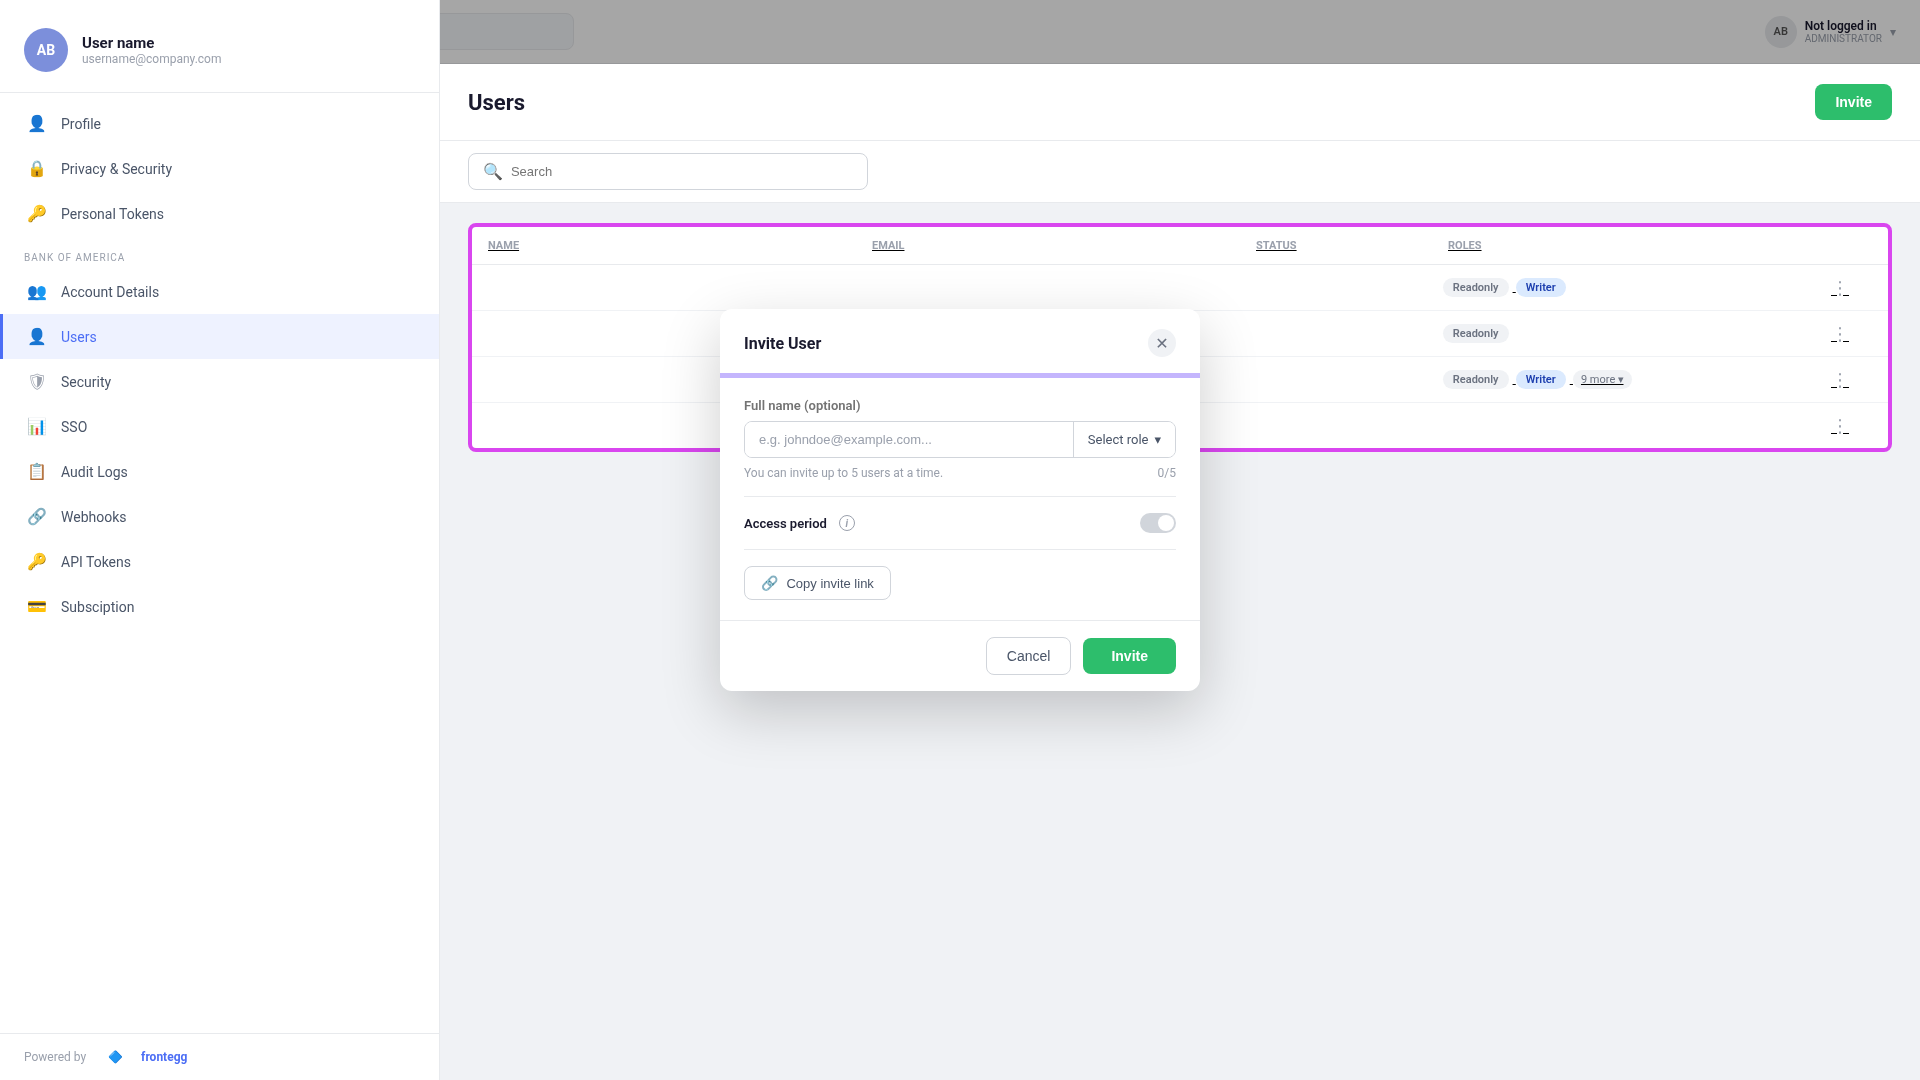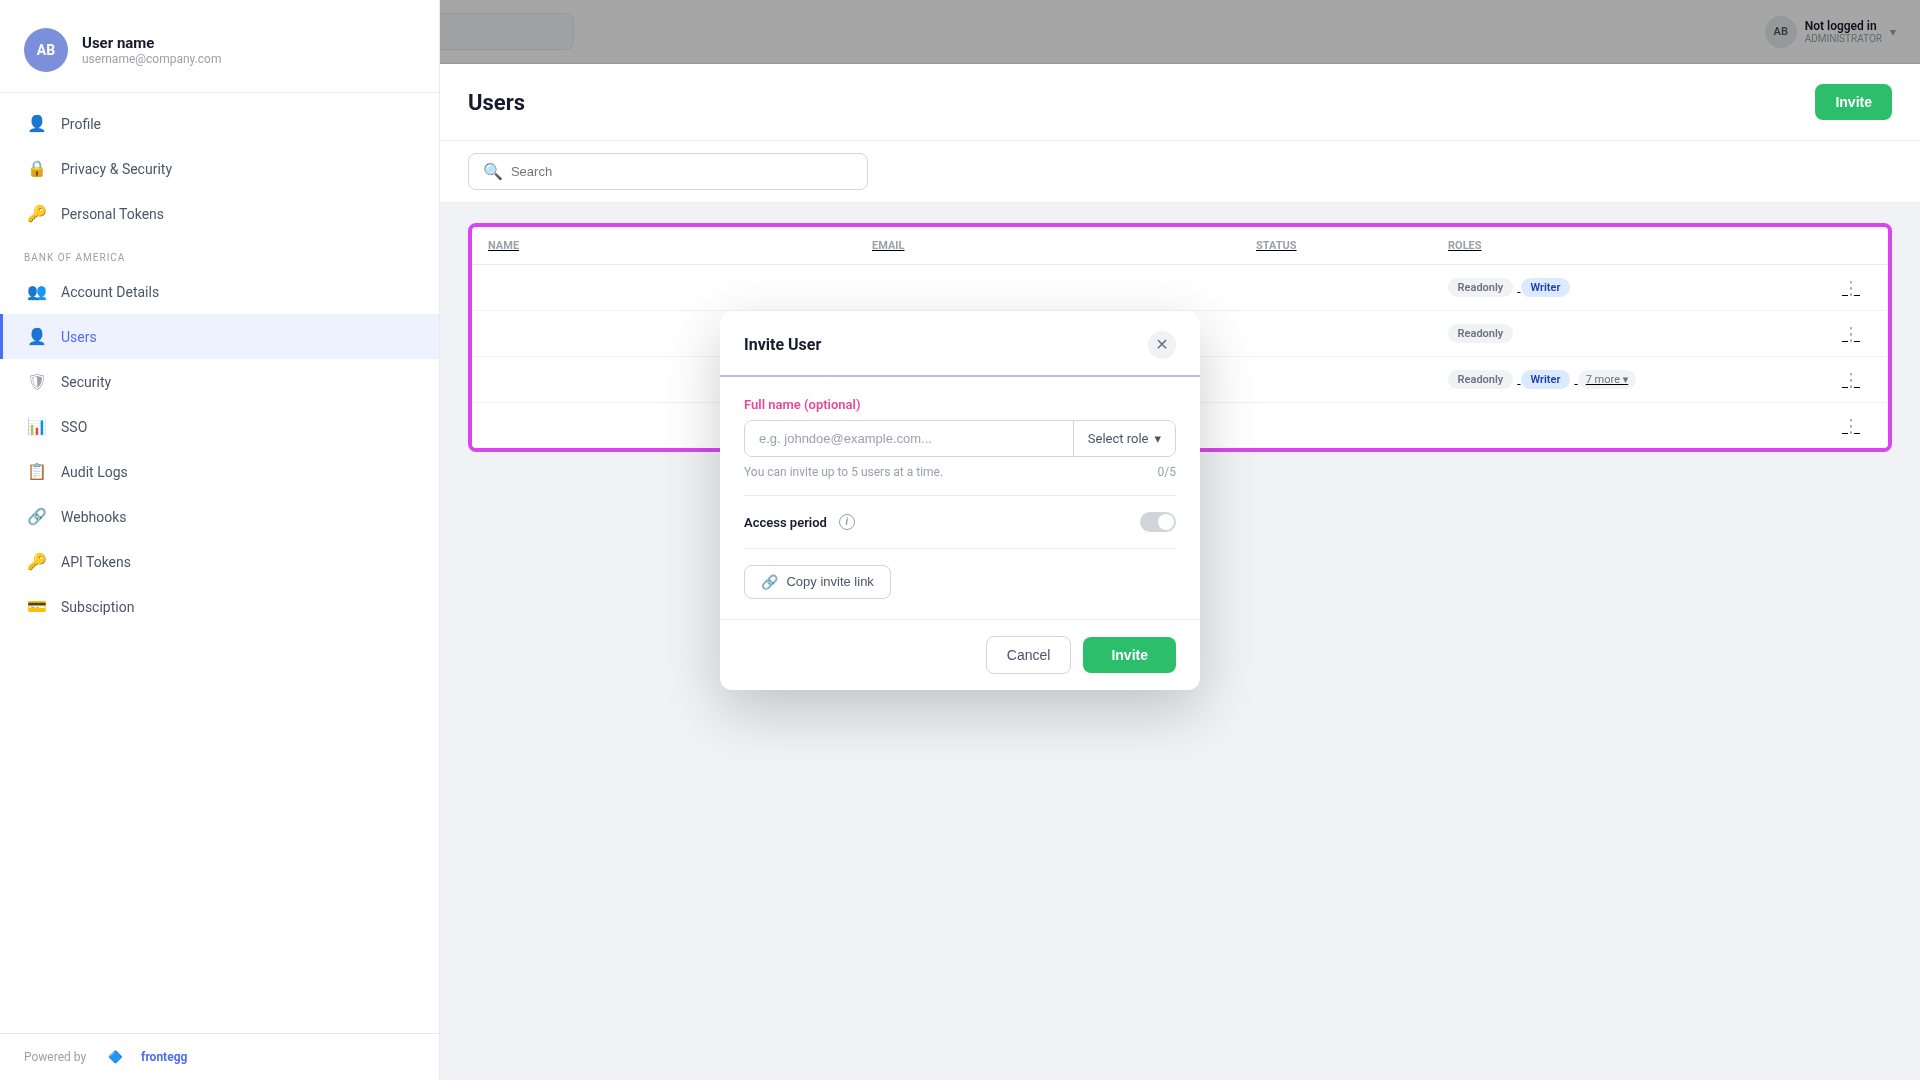--- a/index.html
+++ b/index.html
@@ -164,32 +164,32 @@
       pointer-events: none;
     }
     .modal {
       background: #fff; border-radius: 12px; width: 480px;
       box-shadow: 0 20px 60px rgba(0,0,0,0.2);
       pointer-events: all;
       position: relative; top: -40px;
     }
     .modal-header {
       display: flex; align-items: center; justify-content: space-between;
-      padding: 20px 24px 16px; border-bottom: 2px solid #c4b5fd;
+      padding: 20px 24px 16px; border-bottom: 5px solid #c4b5fd;
     }
     .modal-title { font-size: 16px; font-weight: 700; color: #1a1a2e; }
     .modal-close {
       width: 28px; height: 28px; border-radius: 50%; border: none; background: #f0f2f5;
       cursor: pointer; display: flex; align-items: center; justify-content: center;
       font-size: 16px; color: #6b7280;
     }
 
     .modal-body { padding: 20px 24px; }
 
-    .field-label { font-size: 13px; font-weight: 600; color: #ec4899; margin-bottom: 8px; }
+    .field-label { font-size: 13px; font-weight: 600; color: #737373; margin-bottom: 8px; }
 
     .invite-input-row {
       display: flex; align-items: center; border: 1px solid #d1d5db; border-radius: 8px;
       overflow: hidden;
     }
     .invite-input {
       flex: 1; border: none; outline: none; padding: 10px 14px;
       font-size: 13px; color: #6b7280; background: #fff;
     }
     .invite-input::placeholder { color: #9aa0ac; }
@@ -278,21 +278,21 @@
     .users-search input { border: none; outline: none; font-size: 13px; color: #6b7280; flex: 1; }
 
     .users-table { background: #fff; margin: 20px 28px; border-radius: 8px; border: 4px solid #d946ef; text-decoration: underline; }
     .users-table-header {
       display: grid; grid-template-columns: 2fr 2fr 1fr 2fr 40px;
       padding: 12px 16px; border-bottom: 1px solid #e8eaed;
       font-size: 11px; font-weight: 700; color: #9aa0ac; text-transform: uppercase;
     }
     .users-table-row {
       display: grid; grid-template-columns: 2fr 2fr 1fr 2fr 40px;
-      padding: 12px 17px; border-bottom: 1px solid #f0f2f5;
+      padding: 12px 28px; border-bottom: 1px solid #f0f2f5;
       font-size: 13px; color: #4a5568; align-items: center;
     }
     .users-table-row:last-child { border-bottom: none; }
     .role-badge {
       display: inline-block; padding: 3px 10px; border-radius: 20px;
       font-size: 11px; font-weight: 600; margin-right: 4px;
     }
     .role-readonly { background: #f0f2f5; color: #6b7280; }
     .role-writer { background: #dbeafe; color: #1e40af; }
     .more-roles { background: #f0f2f5; color: #6b7280; font-size: 11px; padding: 3px 8px; border-radius: 20px; }
@@ -512,21 +512,21 @@
         </span>
         <span class="row-menu">⋮</span>
       </div>
       <div class="users-table-row">
         <span></span>
         <span></span>
         <span></span>
         <span>
           <span class="role-badge role-readonly">Readonly</span>
           <span class="role-badge role-writer">Writer</span>
-          <span class="more-roles">7 more ▾</span>
+          <span class="more-roles">9 more ▾</span>
         </span>
         <span class="row-menu">⋮</span>
       </div>
       <div class="users-table-row">
         <span></span>
         <span></span>
         <span></span>
         <span></span>
         <span class="row-menu">⋮</span>
       </div>

